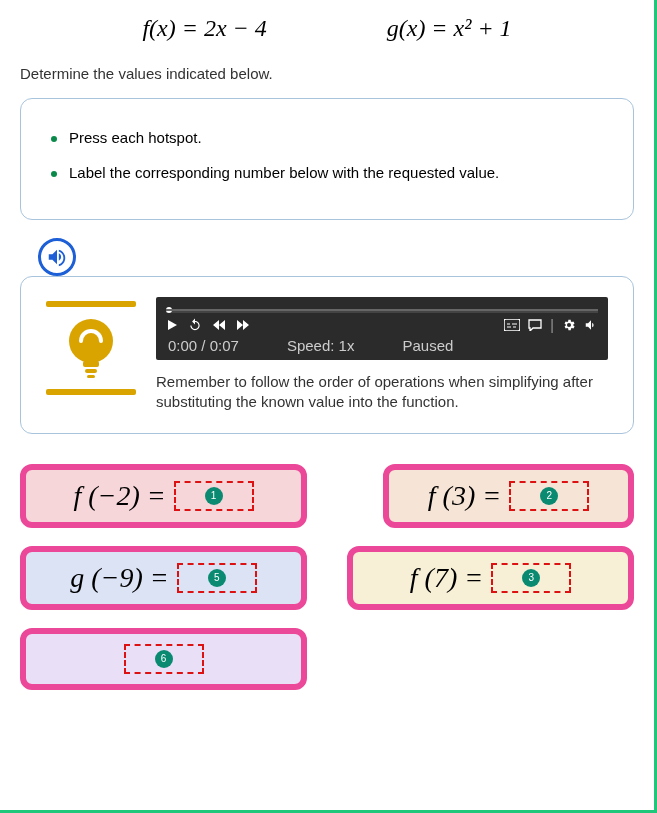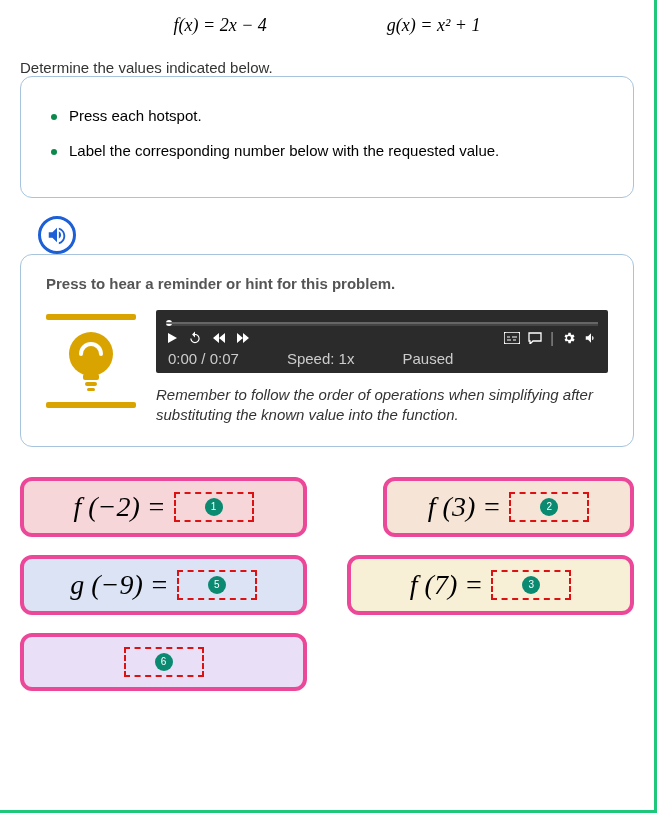--- a/index.html
+++ b/index.html
@@ -1,23 +1,23 @@
 <!DOCTYPE html>
 <html><head>
 <meta charset="utf-8">
 <style>
   * { box-sizing: border-box; margin: 0; padding: 0; }
   body { font-family: Arial, sans-serif; background: #fff; width: 657px; height: 813px; position: relative; }
   .page { border-right: 3px solid #1ec77a; border-bottom: 3px solid #1ec77a; min-height: 813px; padding: 0 20px 10px 20px; }
   
-  .funcs-row { display: flex; justify-content: center; gap: 120px; padding: 15px 0; font-style: italic; font-family: 'Times New Roman', serif; font-size: 18px; }
+  .funcs-row { display: flex; justify-content: center; gap: 120px; padding: 15px 0; font-style: italic; font-family: 'Times New Roman', serif; font-size: 24px; }
   
   .prompt { color: #333; font-size: 15px; margin: 8px 0 0 0; }
   
-  .inst-box { border: 1px solid #a8c4dc; border-radius: 12px; padding: 20px 30px; margin-bottom: 18px; }
+  .inst-box { border: 1px solid #a8c4dc; border-radius: 12px; padding: 20px 30px; margin-bottom: 18px; margin-top: 16px; }
   .inst-box ul { list-style: none; }
   .inst-box li { font-size: 15px; margin: 10px 0 18px 0; position: relative; padding-left: 18px; }
   .inst-box li::before { content: ""; position: absolute; left: 0; top: 7px; width: 6px; height: 6px; background: #0a8a4a; border-radius: 50%; }
   
   .audio-btn { width: 38px; height: 38px; border: 3px solid #1d5fd6; border-radius: 50%; display: flex; align-items: center; justify-content: center; cursor: pointer; margin: 0 0 10px 18px; position: relative; }
   .audio-btn svg { width: 22px; height: 22px; fill: #1d5fd6; }
   
   .hint-box { border: 1px solid #a8c4dc; border-radius: 12px; padding: 20px 25px; margin-top: -10px; }
   .hint-title { font-weight: bold; color: #555; font-size: 15px; margin-bottom: 18px; }
   .hint-body { display: flex; gap: 20px; align-items: flex-start; }
@@ -30,24 +30,24 @@
   .video-player { background: #2b2b2b; color: #eee; border-radius: 2px; overflow: hidden; }
   .track { height: 8px; background: #2b2b2b; border-bottom: 3px solid #444; position: relative; margin: 8px 10px 0 10px; }
   .track::before { content:""; position:absolute; left:0; top:2px; width:6px; height:6px; background:#fff; border-radius:50%; }
   .track::after { content:""; position:absolute; left:0; right:0; top:4px; height:2px; background:#666; }
   .controls { display: flex; align-items: center; justify-content: space-between; padding: 4px 10px 2px 10px; font-size: 12px; }
   .controls-left, .controls-right { display: flex; align-items: center; gap: 10px; }
   .controls-right { gap: 8px; }
   .ctl { cursor: pointer; display:inline-flex; align-items:center; }
   .status-bar { display: flex; font-size: 15px; color:#ccc; padding: 2px 12px 6px 12px; gap: 48px; }
   
-  .hint-text { font-style: italic; font-size: 15px; color: #333; margin-top: 12px; line-height: 1.35; }
+  .hint-text { font-size: 15px; color: #333; margin-top: 12px; line-height: 1.35; }
   
   .hotspots { display: grid; grid-template-columns: 1fr 1fr; gap: 18px 40px; margin-top: 30px; }
-  .hs { border: 4px solid #ec4899; border-radius: 12px; padding: 10px 28px; display: flex; align-items: center; justify-content: center; font-family: 'Times New Roman', serif; font-style: italic; font-size: 28px; text-align: center; }
+  .hs { border: 6px solid #ec4899; border-radius: 12px; padding: 10px 28px; display: flex; align-items: center; justify-content: center; font-family: 'Times New Roman', serif; font-style: italic; font-size: 28px; text-align: center; }
   .hs-pink   { background: #f7d6d9; }
   .hs-green  { background: #e2efdb; }
   .hs-peach  { background: #f6e5d6; margin-left: 36px; }
   .hs-blue   { background: #dbe3f5; }
   .hs-yellow { background: #f8f0d6; }
   .hs-purple { background: #e9dff6; }
   
   .hs-eq { display:flex; align-items:center; gap:8px; }
   
   .slot { display:inline-flex; align-items:center; justify-content:center; width: 80px; height: 30px; border: 2px dashed #d11; padding: 2px 6px; cursor:pointer; }
@@ -74,21 +74,20 @@
     </ul>
   </div>
 
   <div class="audio-btn">
     <svg viewBox="0 0 24 24">
         <path d="M3 9v6h4l5 5V4L7 9H3zm13.5 3a4.5 4.5 0 0 0-2.5-4v8a4.5 4.5 0 0 0 2.5-4zm-2.5-8v2.1c3 .9 5 3.6 5 6.9s-2 6-5 6.9V22c4.1-1 7-4.6 7-9s-2.9-8-7-9z"></path>
       </svg>
   </div>
 
   <div class="hint-box">
-    <div class="hint-title">Press to hear a reminder or hint for this problem.</div>
     <div class="hint-body">
       <div class="bulb-box">
         <div class="bulb-hr"></div>
         <svg class="bulb-svg" width="60" height="70" viewBox="0 0 60 70">
           <circle cx="30" cy="28" r="22" fill="#d9a400"></circle>
           <path d="M20 28c0-6 5-10 10-10s10 4 10 10" fill="none" stroke="#fff" stroke-width="4" stroke-linecap="round"></path>
           <rect x="22" y="48" width="16" height="6" rx="2" fill="#d9a400"></rect>
           <rect x="24" y="56" width="12" height="4" rx="2" fill="#d9a400"></rect>
           <rect x="26" y="62" width="8" height="3" rx="1.5" fill="#d9a400"></rect>
         </svg>

